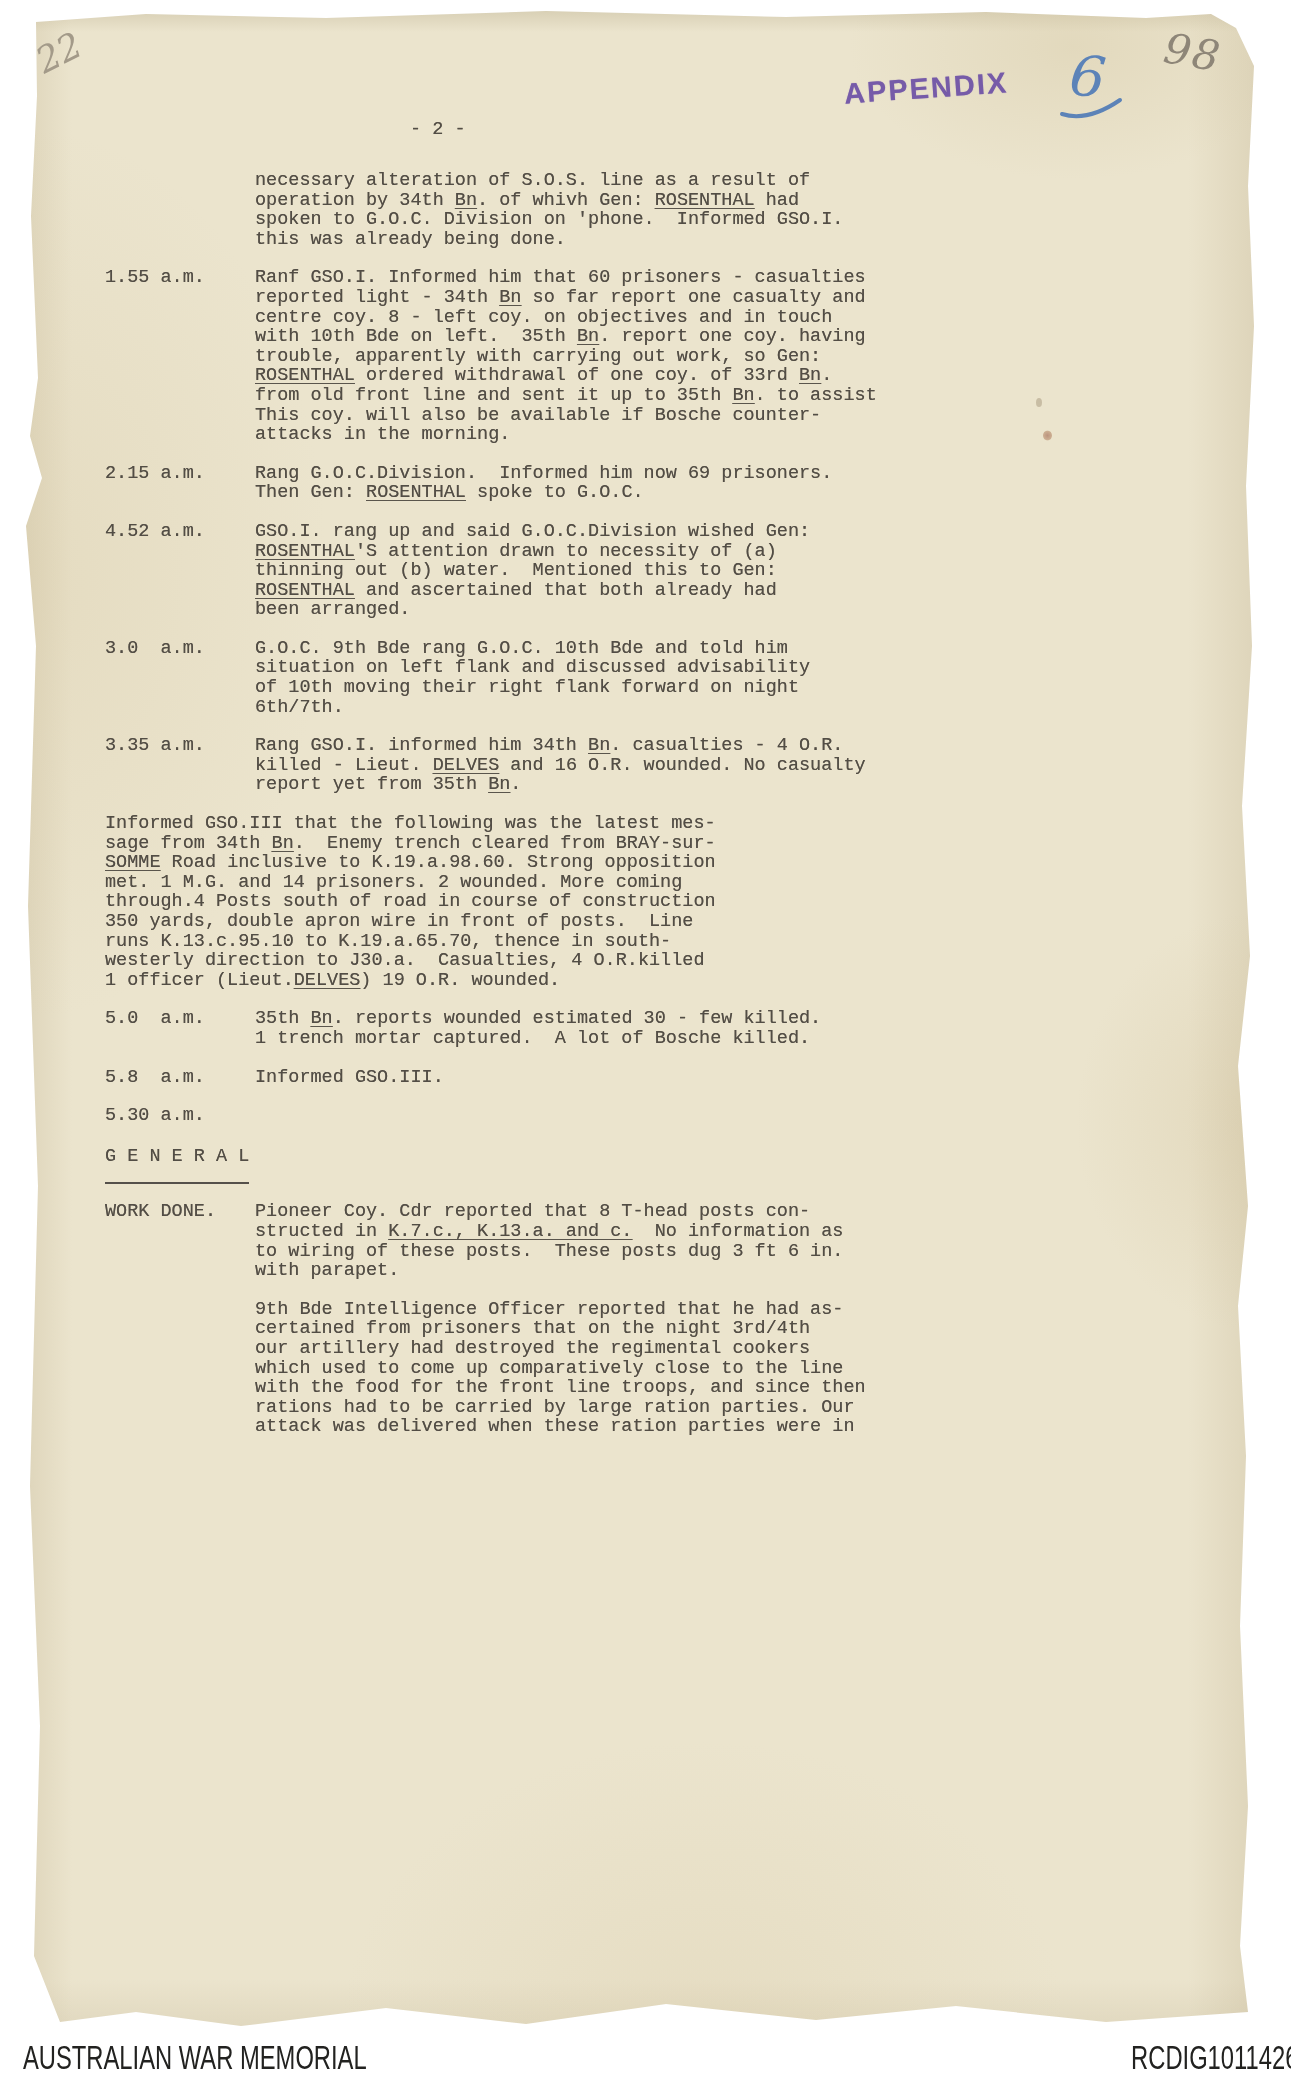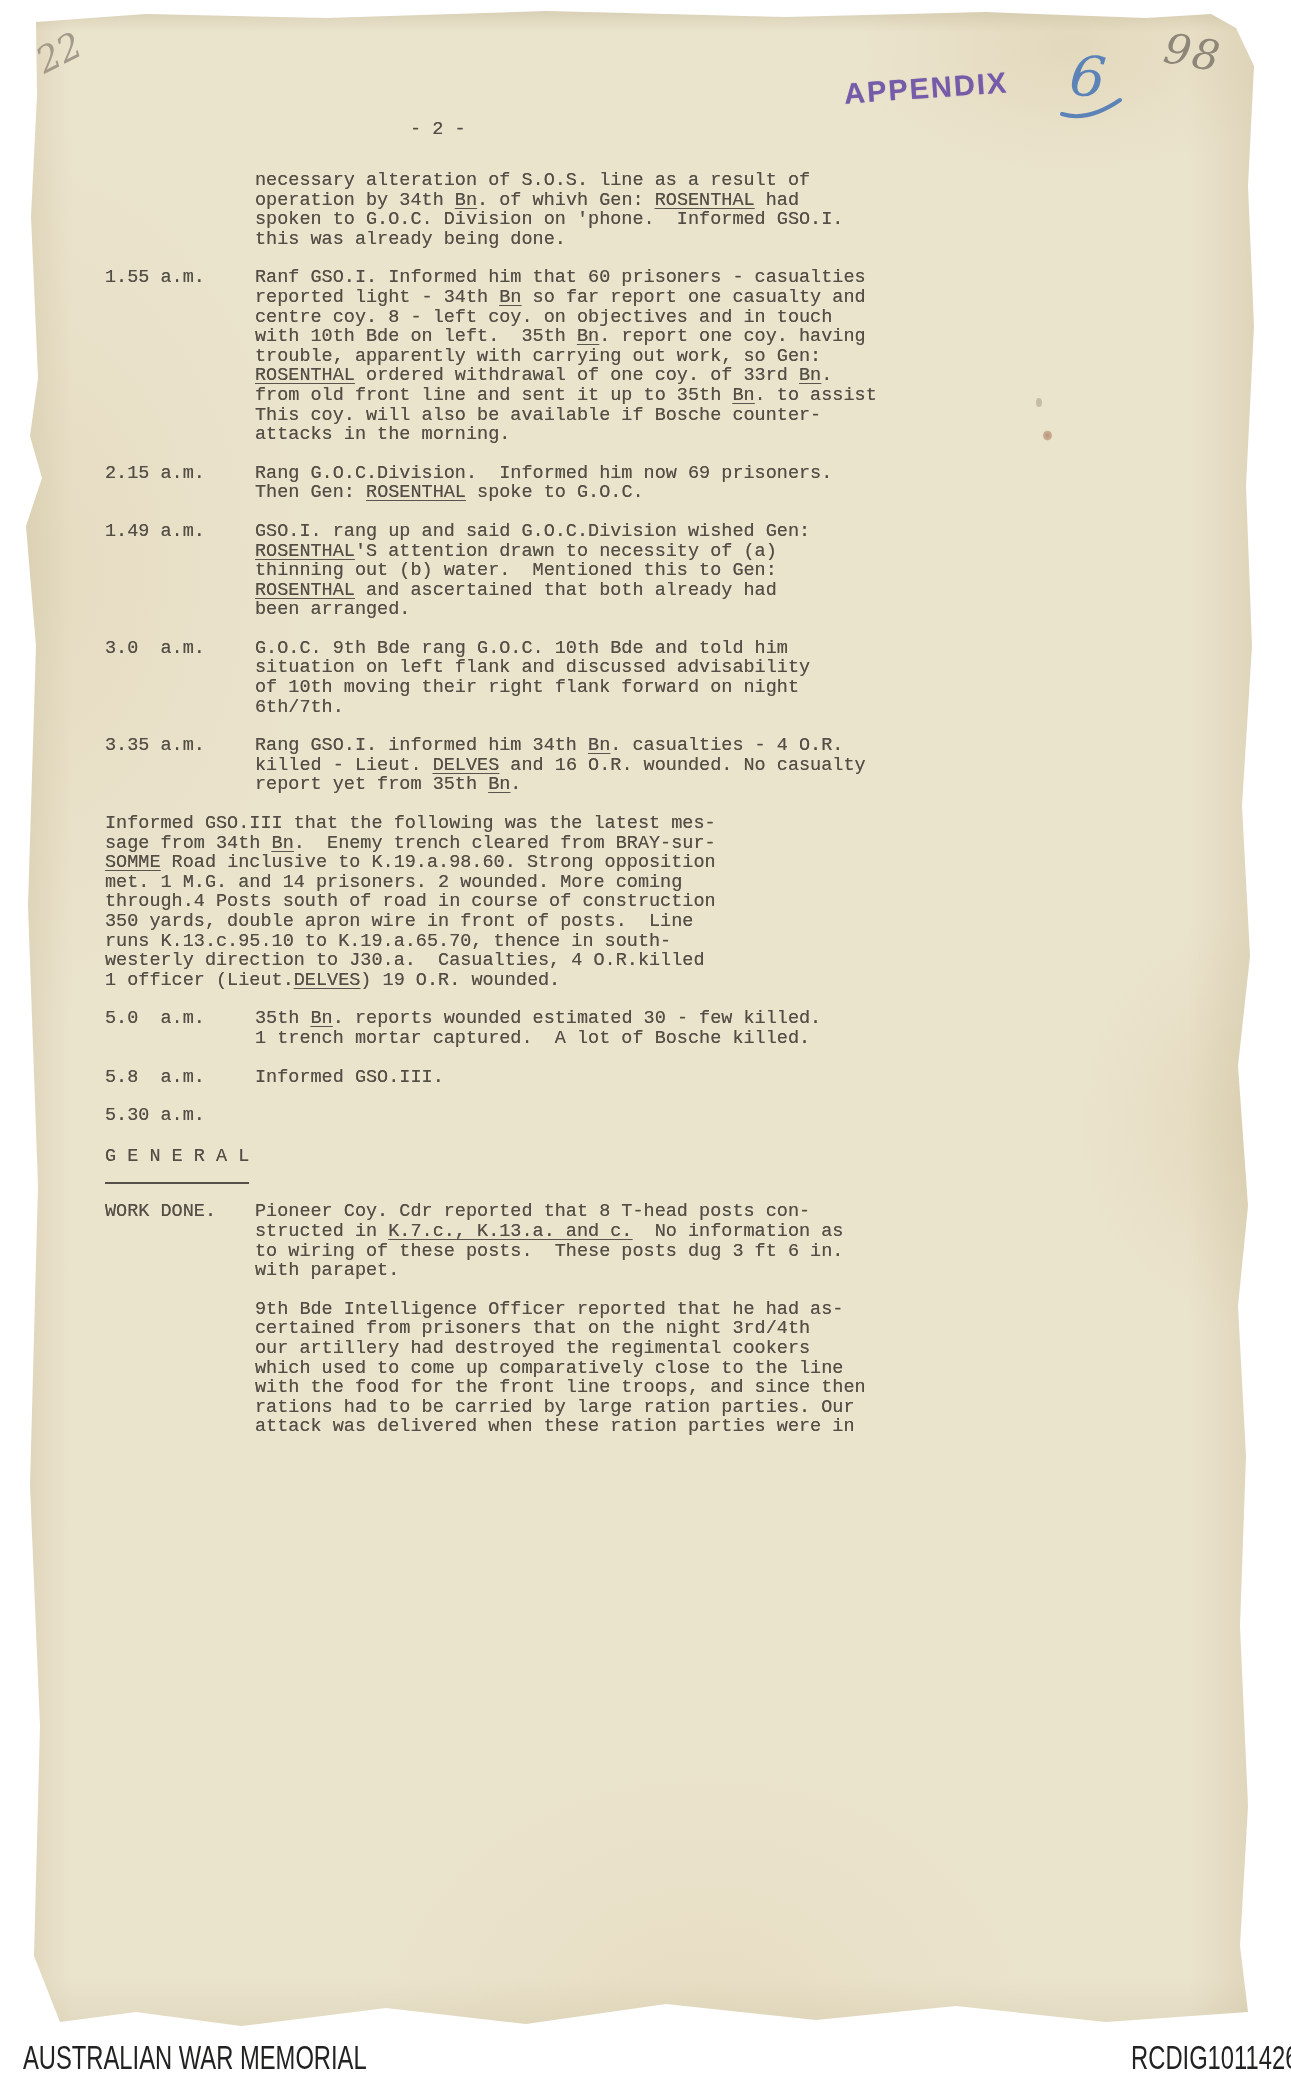--- a/index.html
+++ b/index.html
@@ -136,21 +136,21 @@
 attacks in the morning.</div>
     </div>
 
     <div class="entry">
       <div class="entry-time tw">2.15 a.m.</div>
       <div class="entry-text tw">Rang G.O.C.Division.  Informed him now 69 prisoners.
 Then Gen: <u>ROSENTHAL</u> spoke to G.O.C.</div>
     </div>
 
     <div class="entry">
-      <div class="entry-time tw">1.49 a.m.</div>
+      <div class="entry-time tw">4.52 a.m.</div>
       <div class="entry-text tw">GSO.I. rang up and said G.O.C.Division wished Gen:
 <u>ROSENTHAL</u>'S attention drawn to necessity of (a)
 thinning out (b) water.  Mentioned this to Gen:
 <u>ROSENTHAL</u> and ascertained that both already had
 been arranged.</div>
     </div>
 
     <div class="entry">
       <div class="entry-time tw">3.0  a.m.</div>
       <div class="entry-text tw">G.O.C. 9th Bde rang G.O.C. 10th Bde and told him

